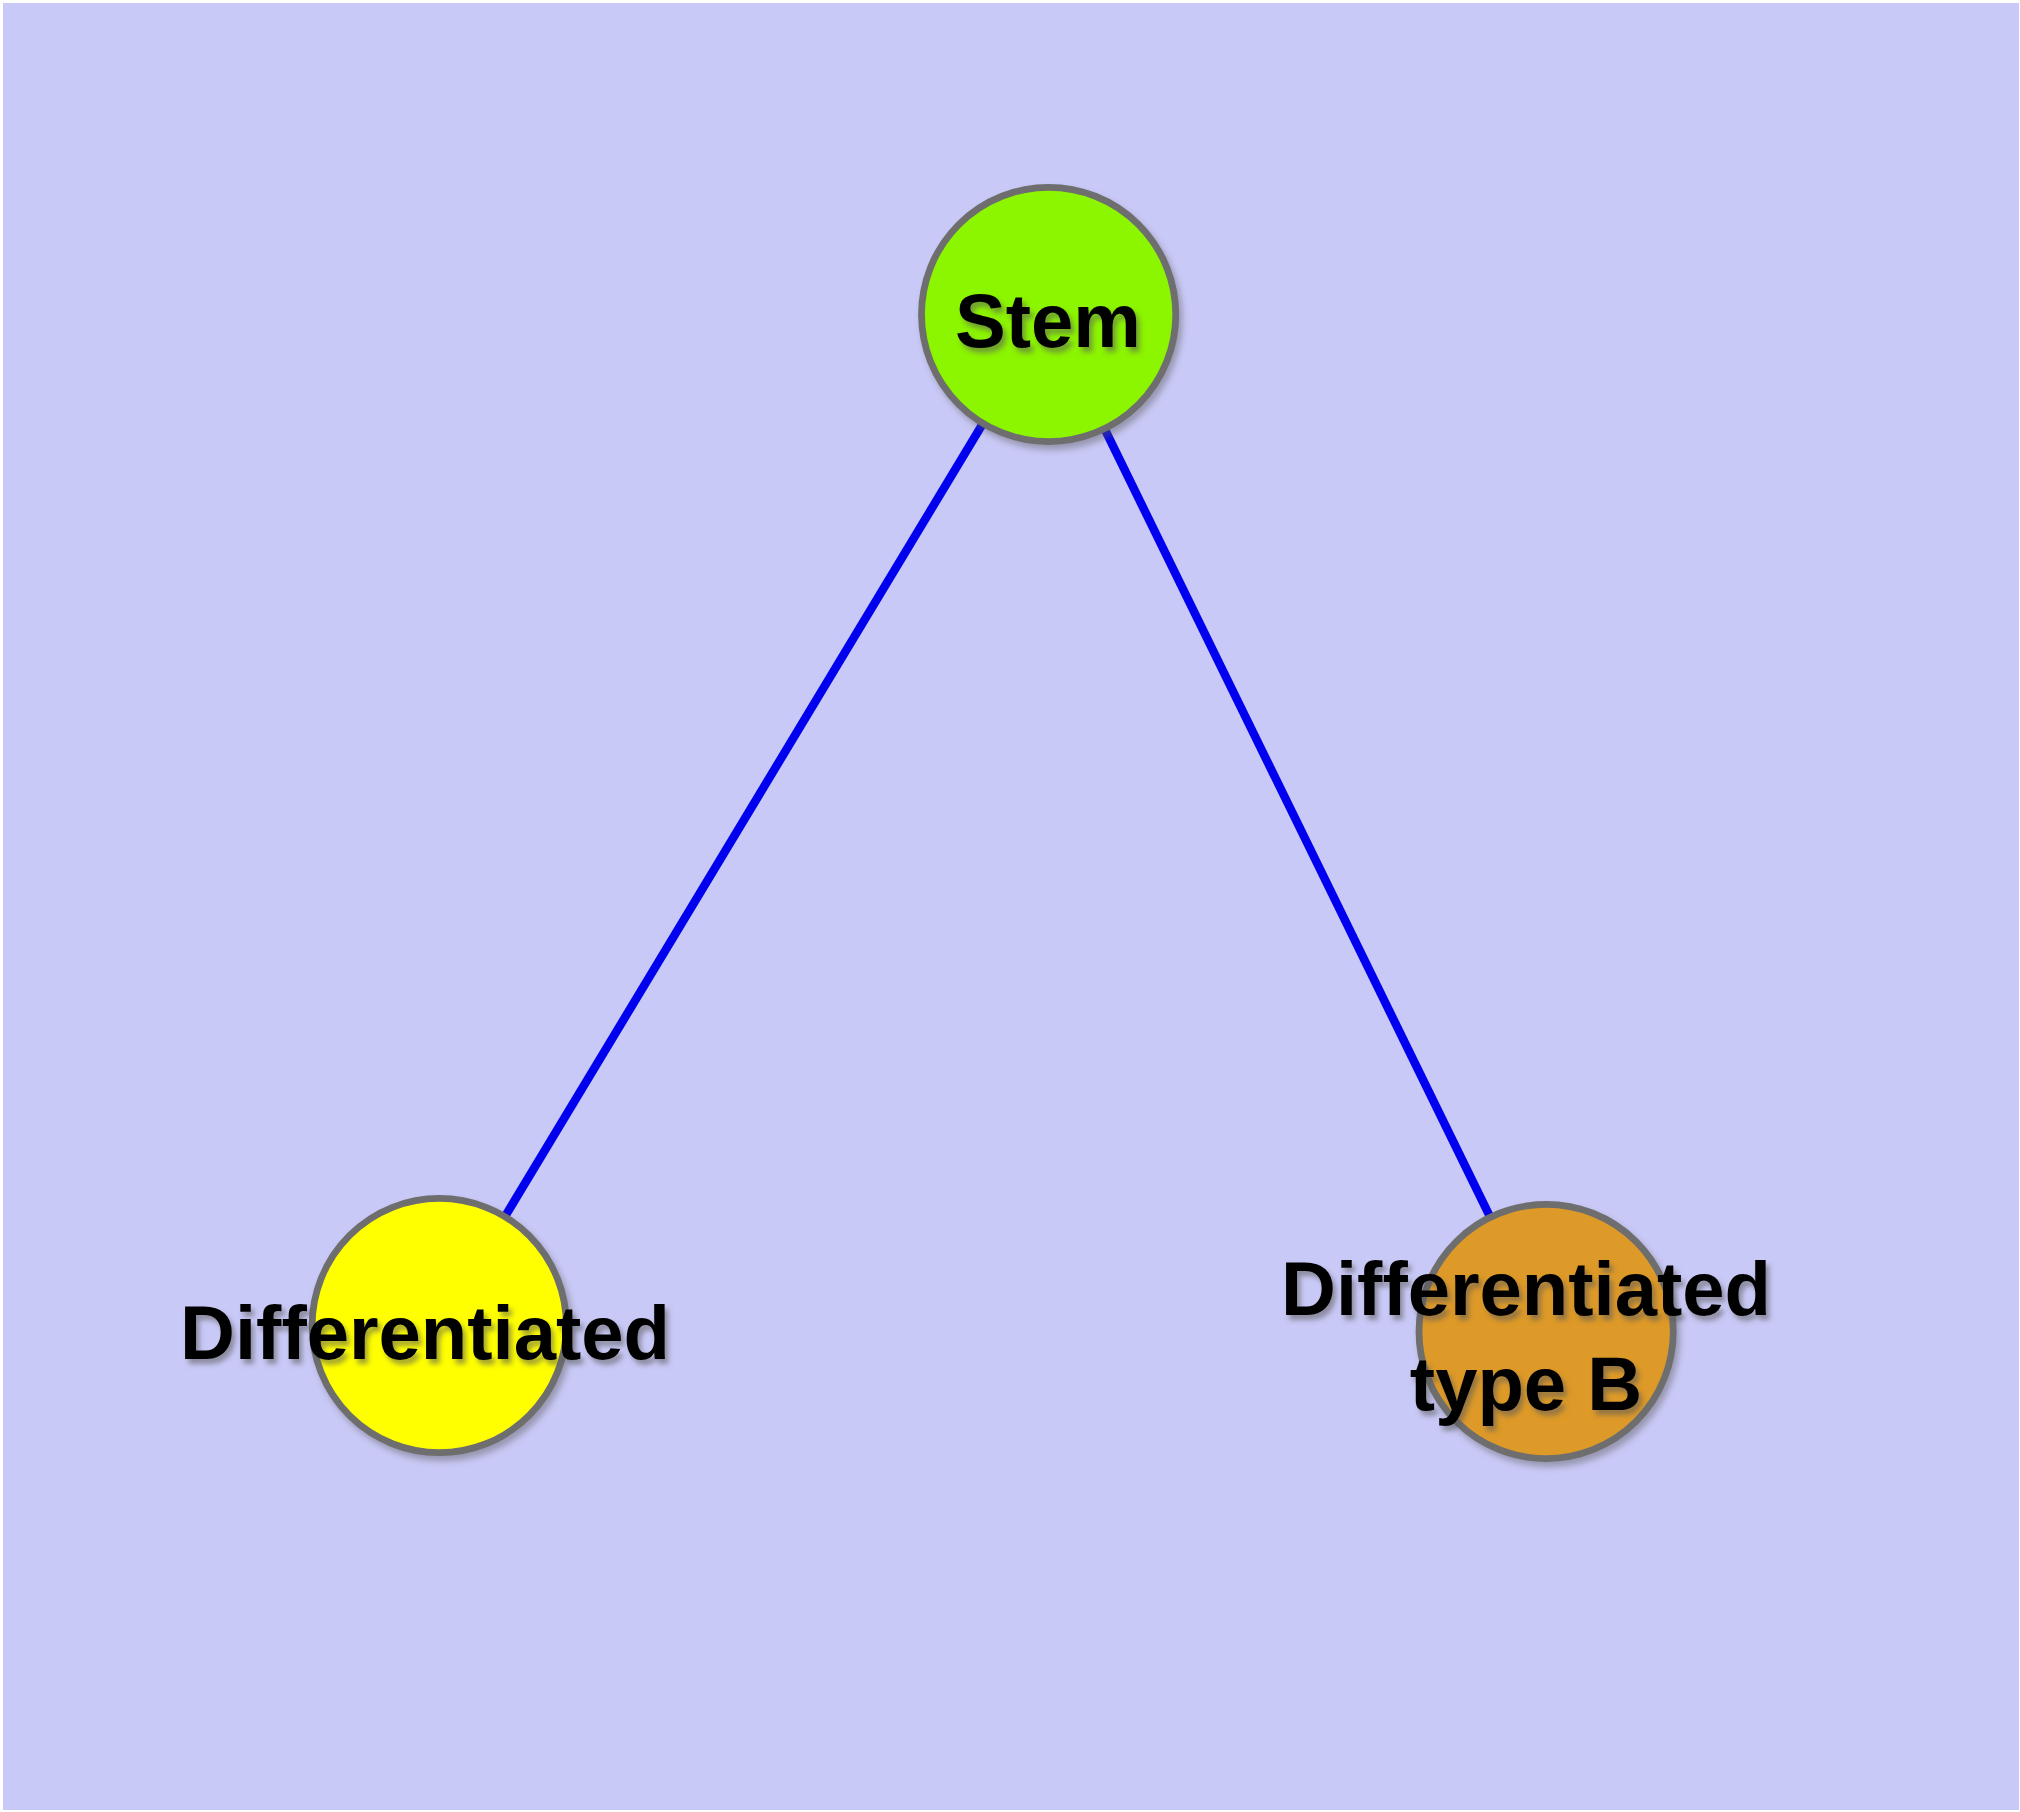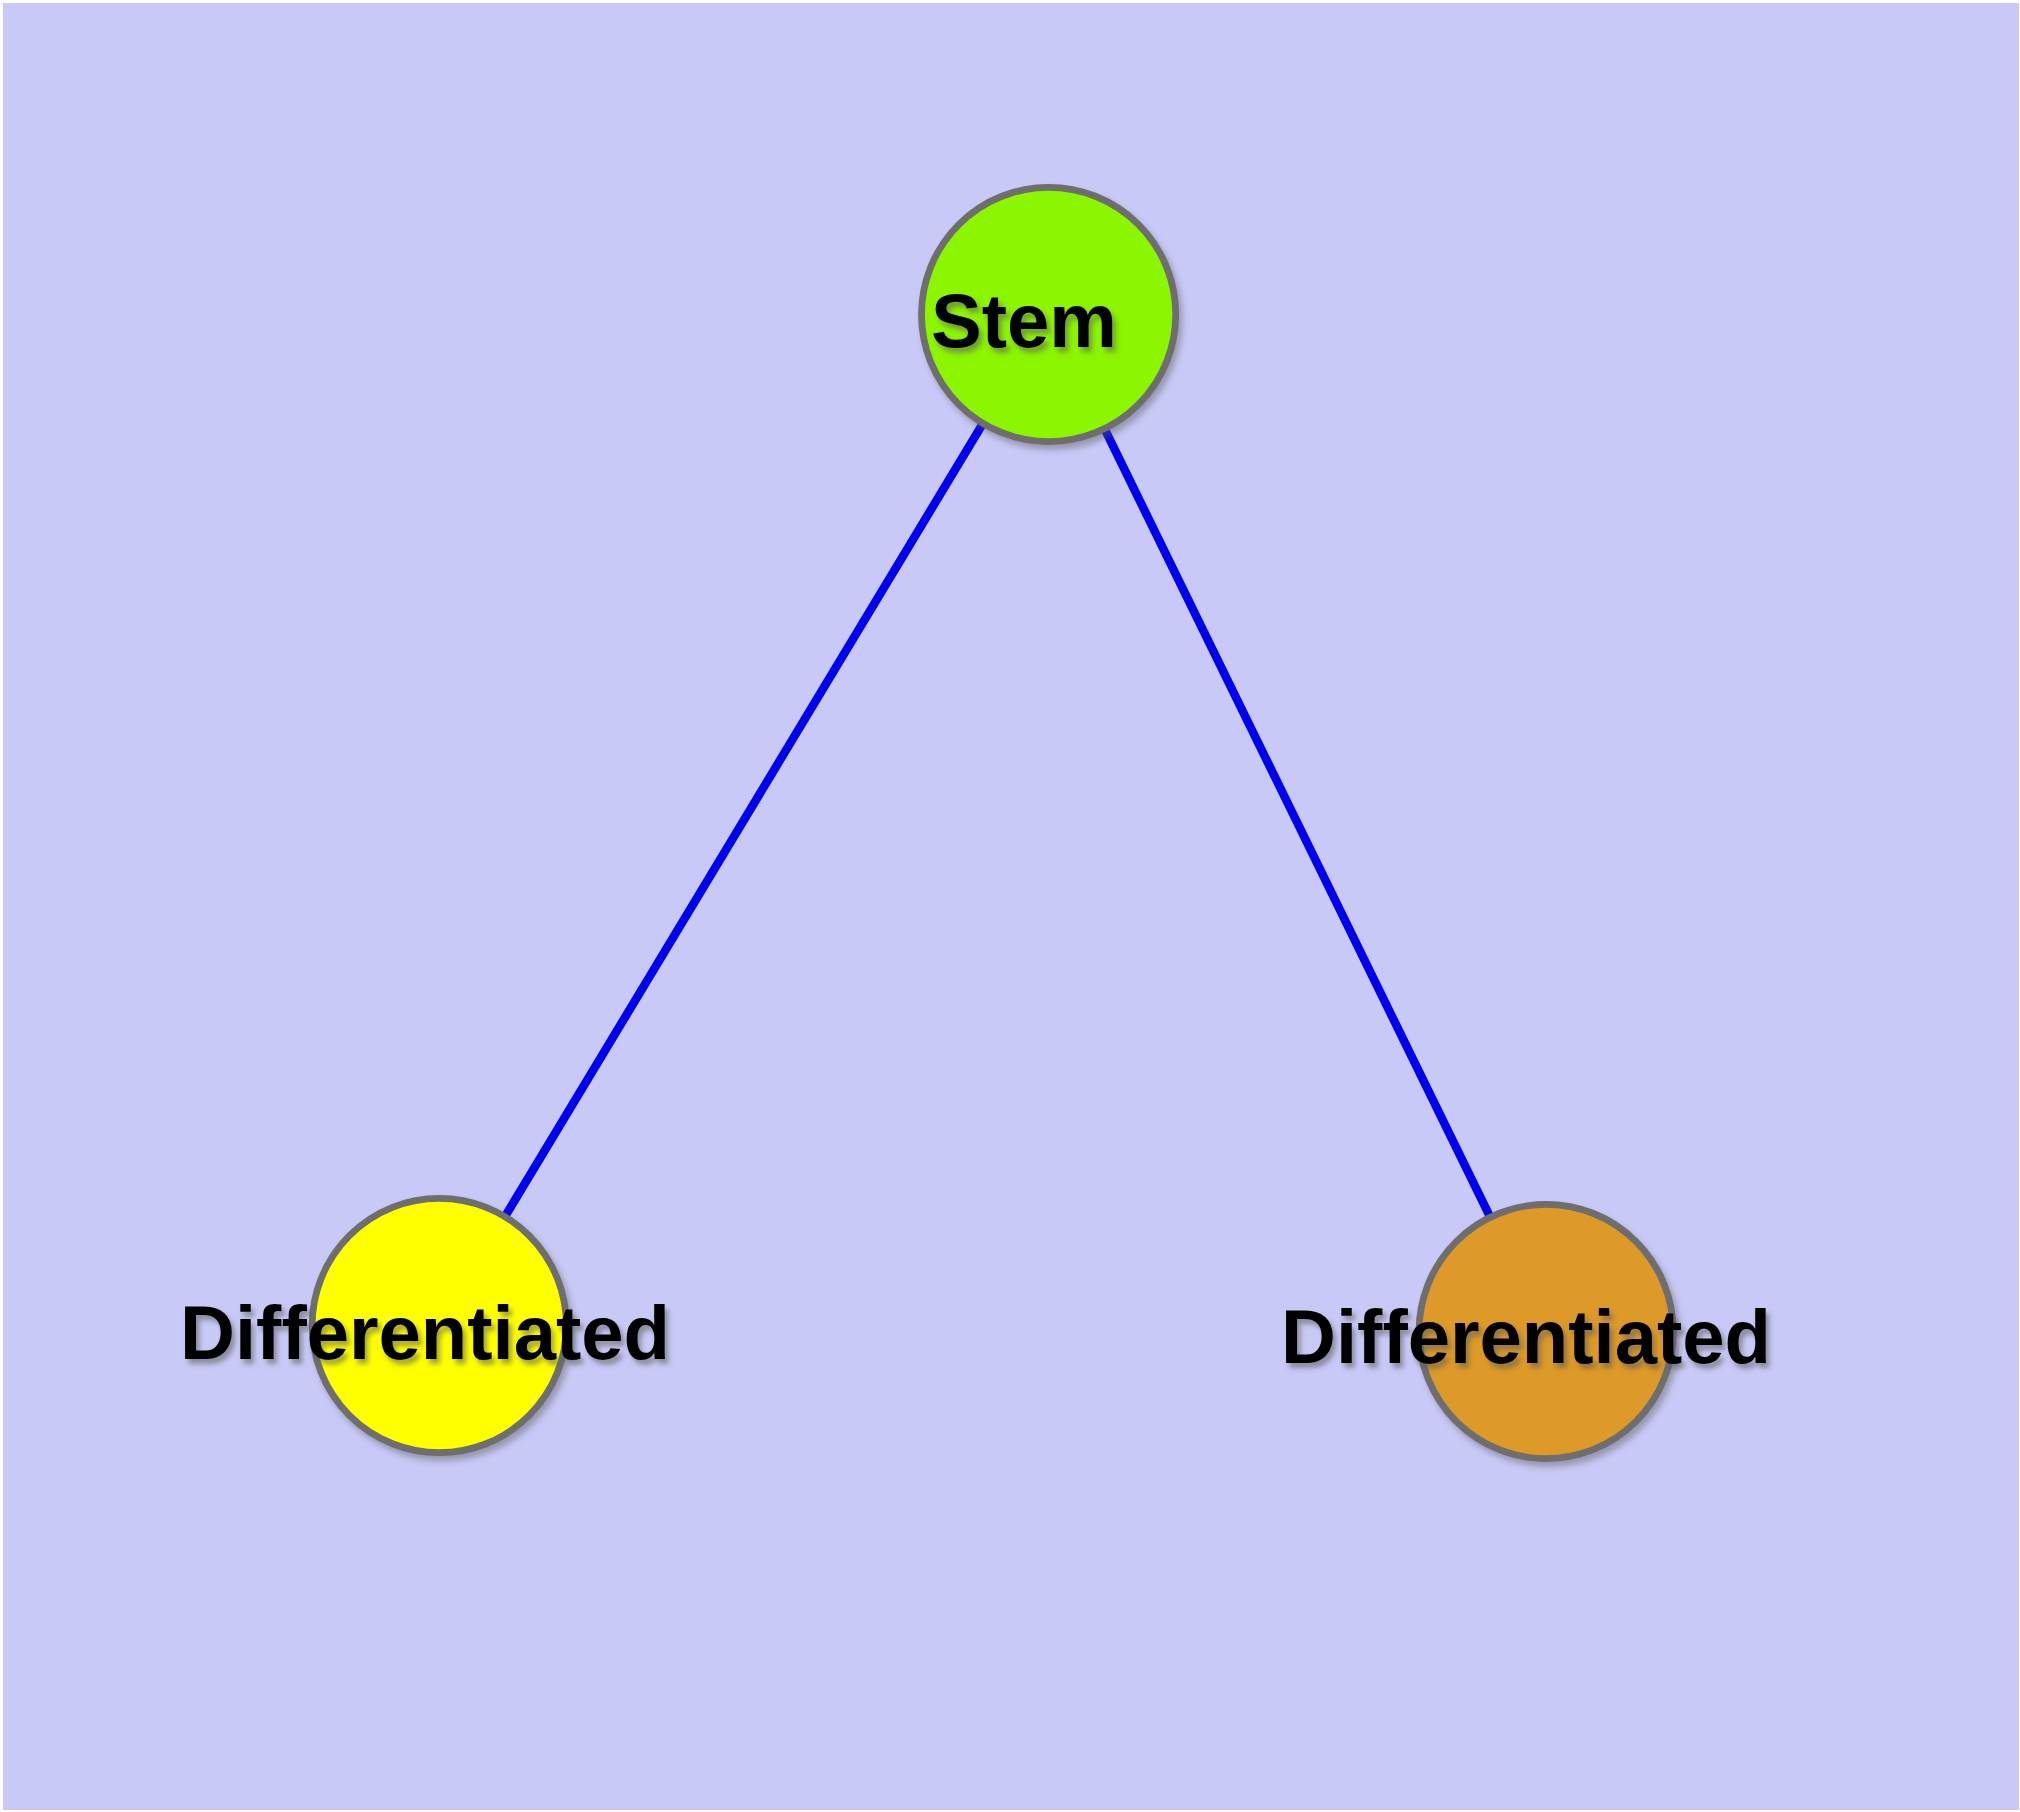--- a/index.html
+++ b/index.html
@@ -41,21 +41,21 @@
     transform: translate(-50%, -50%);
     text-align: center;
     font-weight: bold;
     font-size: 76px;
     line-height: 95px;
     color: #000000;
     white-space: nowrap;
     text-shadow: 3.4px 5.1px 5.1px rgba(90,90,90,0.55);
   }
   .node-label .label-line { display: block; }
-  .label-stem   { left: 1024px; top: 320px;  }
+  .label-stem   { left: 1048px; top: 320px;  }
   .label-type-a { left: 425px;  top: 1332px; }
   .label-type-b { left: 1526px; top: 1336px; }
 </style>
 </head>
 <body>
 
 <svg class="graph-svg" viewBox="0 0 2384 2138" xmlns="http://www.w3.org/2000/svg">
 
   <rect x="0" y="0" width="2384" height="2138" fill="#C9C9F7"></rect>
 
@@ -73,19 +73,20 @@
 <div class="node-label label-stem">
   <span class="label-line">Stem</span>
 </div>
 
 <div class="node-label label-type-a">
   <span class="label-line">Differentiated</span>
 </div>
 
 <div class="node-label label-type-b">
   <span class="label-line">Differentiated</span>
+  <span class="label-line">type B</span>
 </div>
 
 <div class="frame-strip frame-top"></div>
 <div class="frame-strip frame-left"></div>
 <div class="frame-strip frame-right"></div>
 <div class="frame-strip frame-bottom"></div>
 
 
 </body></html>

